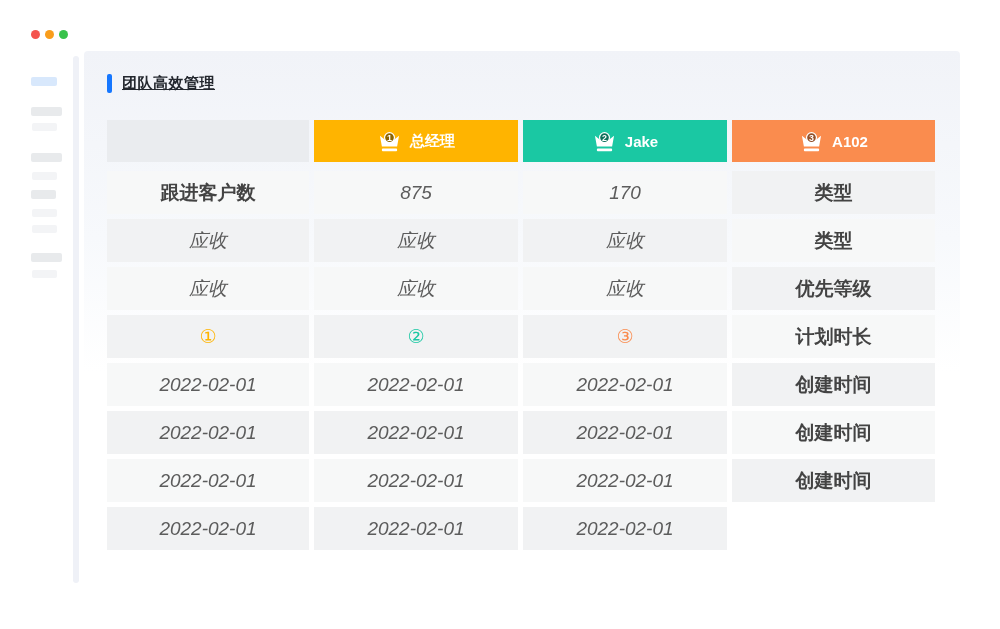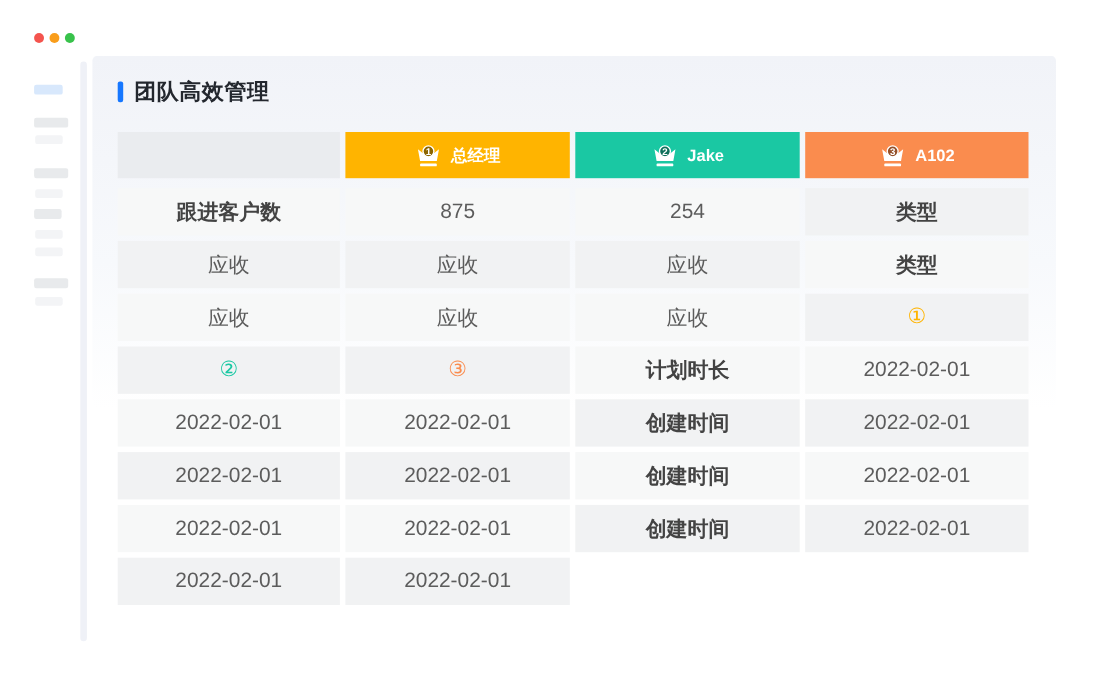--- a/index.html
+++ b/index.html
@@ -17,32 +17,32 @@
   
   .divider{position:absolute;left:73px;top:56px;width:6px;height:527px;background:#eff1f7;border-radius:3px;}
   
   .card{
     position:absolute;left:84px;top:51px;width:876px;height:534px;border-radius:4px;
     background:linear-gradient(180deg,#f1f3f8 0%,#f7f9fc 35%,#ffffff 60%);
   }
   .card-pad{padding:22px 0 0 23px;}
   .title-row{display:flex;align-items:center;gap:10px;height:20px;margin-bottom:27px;}
   .accent{width:5px;height:19px;border-radius:2px;}
-  .title{font-size:20px;font-weight:700;color:#23272e;letter-spacing:.5px;}
+  .title{font-size:15px;font-weight:700;color:#23272e;letter-spacing:.5px;text-decoration:underline;}
   
   .thead,.tbody{display:grid;grid-template-columns:202px 204px 204px 203px;column-gap:5px;}
   .thead{height:42px;margin-bottom:9px;}
   .corner{background:#eaecef;}
   .th{display:flex;align-items:center;justify-content:center;gap:8px;color:#fff;font-size:15px;font-weight:700;cursor:pointer;}
   .tbody{grid-auto-rows:43px;row-gap:5px;}
   .cell{display:flex;align-items:center;justify-content:center;font-size:19px;}
   .re{background:#f7f8f8;}
   .ro{background:#f1f2f3;}
   .label{font-weight:600;color:#434343;}
-  .val{color:#5c5c5c;}
+  .val{color:#5c5c5c;font-style:italic;}
   .pri{font-size:19px;font-weight:400;}
   .crown{display:block;}
 </style>
 </head>
 <body>
 
 <div class="dots">
   <div class="dot" style="background: rgb(244, 84, 78);"></div>
   <div class="dot" style="background: rgb(249, 157, 27);"></div>
   <div class="dot" style="background: rgb(56, 194, 75);"></div>
@@ -100,32 +100,33 @@
             <text x="14" y="12" text-anchor="middle" font-size="10" font-weight="bold" fill="#ffffff" font-family="Liberation Sans, sans-serif">3</text>
           </svg>
           <span>A102</span>
         </div>
       </div>
 
       <div class="tbody">
 
         <div class="cell label re">跟进客户数</div>
         <div class="cell val re">875</div>
-        <div class="cell val re">254</div>
+        <div class="cell val re">170</div>
 
         <div class="cell label ro">类型</div>
         <div class="cell val ro">应收</div>
         <div class="cell val ro">应收</div>
         <div class="cell val ro">应收</div>
 
         <div class="cell label re">类型</div>
         <div class="cell val re">应收</div>
         <div class="cell val re">应收</div>
         <div class="cell val re">应收</div>
 
+        <div class="cell label ro">优先等级</div>
         <div class="cell val ro pri" style="color: rgb(255, 180, 0);">①</div>
         <div class="cell val ro pri" style="color: rgb(26, 200, 163);">②</div>
         <div class="cell val ro pri" style="color: rgb(250, 140, 78);">③</div>
 
         <div class="cell label re">计划时长</div>
         <div class="cell val re">2022-02-01</div>
         <div class="cell val re">2022-02-01</div>
         <div class="cell val re">2022-02-01</div>
 
         <div class="cell label ro">创建时间</div>

